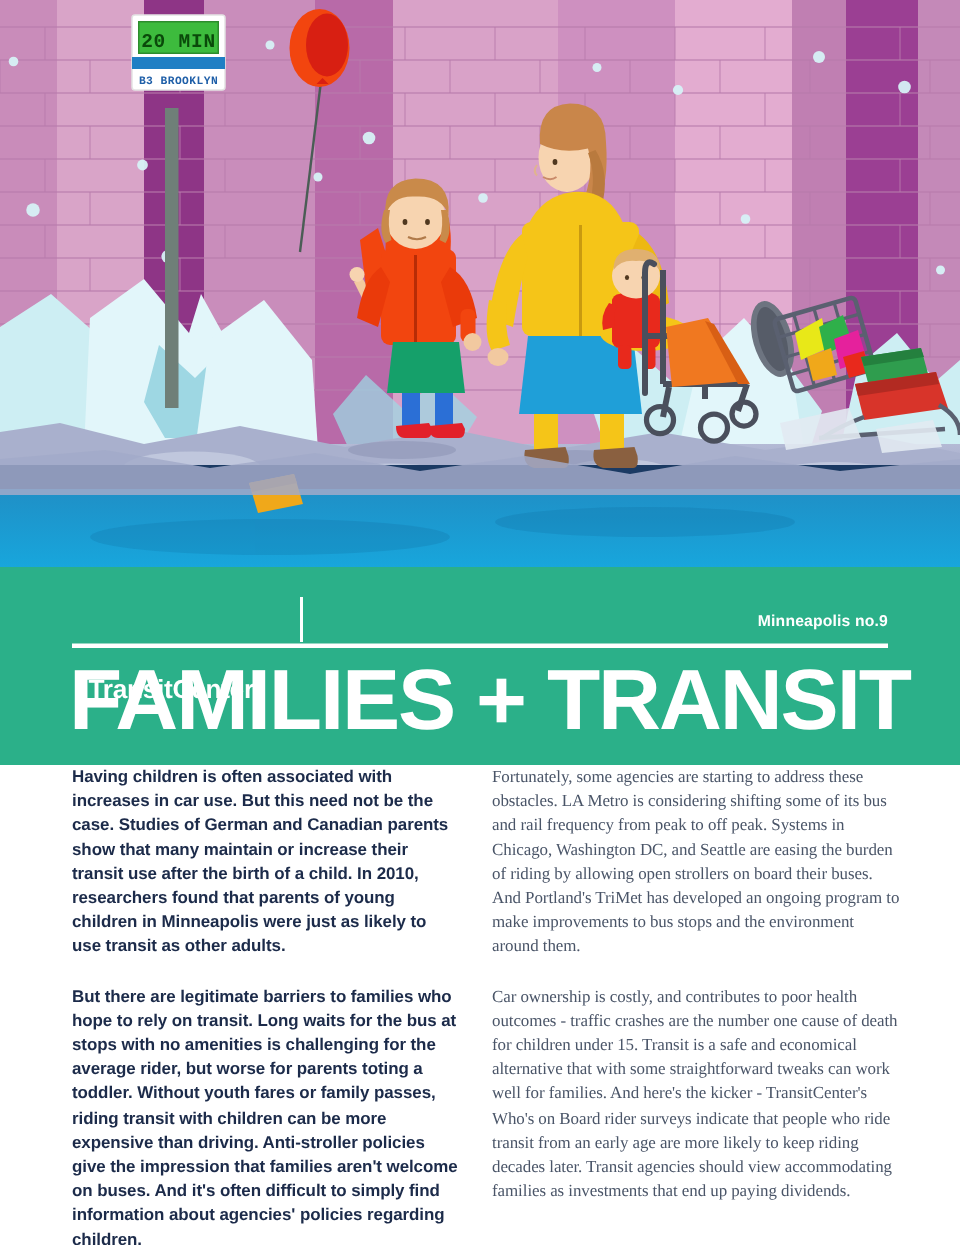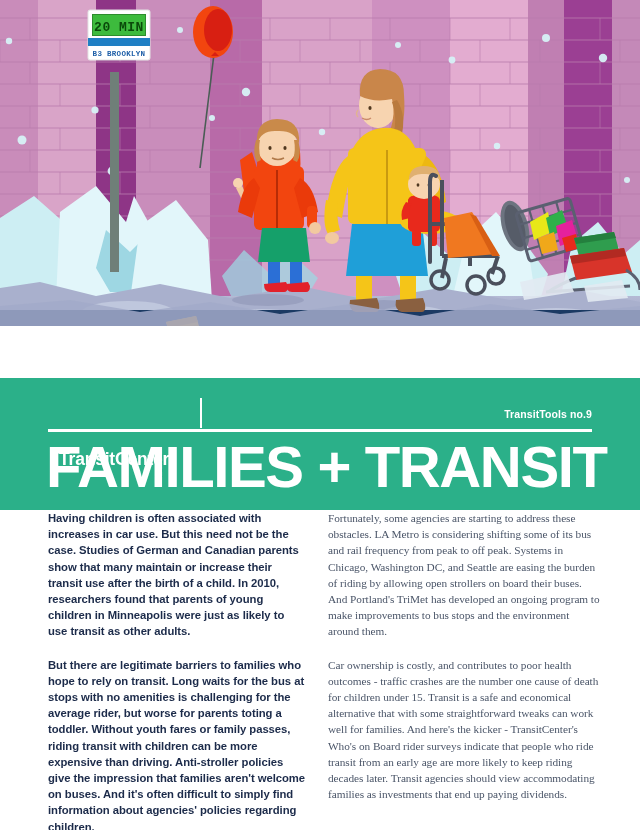--- a/index.html
+++ b/index.html
@@ -16,21 +16,21 @@
     height: 830px;
     overflow: hidden;
     background: #ffffff;
   }
 
   
   .illustration {
     position: absolute;
     left: 0; top: 0;
     width: 640px;
-    height: 326px;
+    height: 378px;
     overflow: hidden;
     background: #b91c1c;
   }
   .illus-svg { display: block; width: 640px; height: 378px; }
 
   
   .header-band {
     position: absolute;
     left: 0; top: 378px;
     width: 640px;
@@ -439,21 +439,21 @@
       </g>
 
       <path d="M0,306 L70,300 L140,312 L210,302 L280,314 L350,304 L420,316 L490,304 L560,314 L640,306 L640,330 L0,330 Z" fill="#a2aac9" opacity="0.85"></path>
     </svg>
   </div>
 
   <div class="header-band">
     <div class="brand-row">
       <div class="brand-name">TransitCenter</div>
       <div class="brand-divider"></div>
-      <div class="issue-label">TransitTools no.9</div>
+      <div class="issue-label">Minneapolis no.9</div>
     </div>
     <div class="brand-rule"></div>
     <div class="big-title">FAMILIES + TRANSIT</div>
   </div>
 
   <div class="body-area">
     <div class="col col-left">
       <p>Having children is often associated with increases in car use. But this need not be the case. Studies of German and Canadian parents show that many maintain or increase their transit use after the birth of a child. In 2010, researchers found that parents of young children in Minneapolis were just as likely to use transit as other adults.</p>
       <p>But there are legitimate barriers to families who hope to rely on transit. Long waits for the bus at stops with no amenities is challenging for the average rider, but worse for parents toting a toddler. Without youth fares or family passes, riding transit with children can be more expensive than driving. Anti-stroller policies give the impression that families aren't welcome on buses. And it's often difficult to simply find information about agencies' policies regarding children.</p>
     </div>

